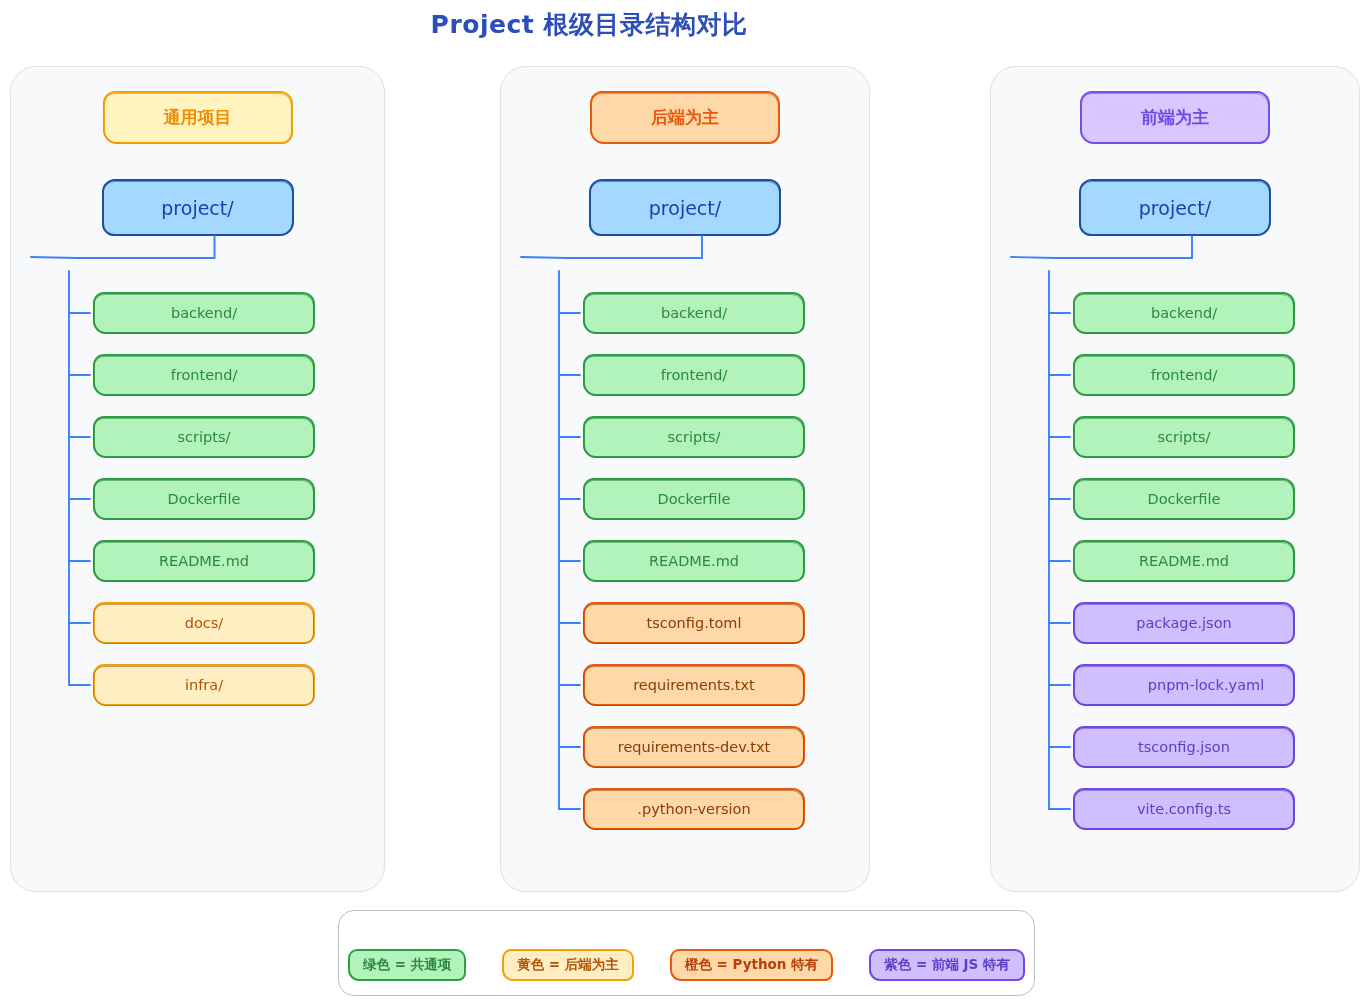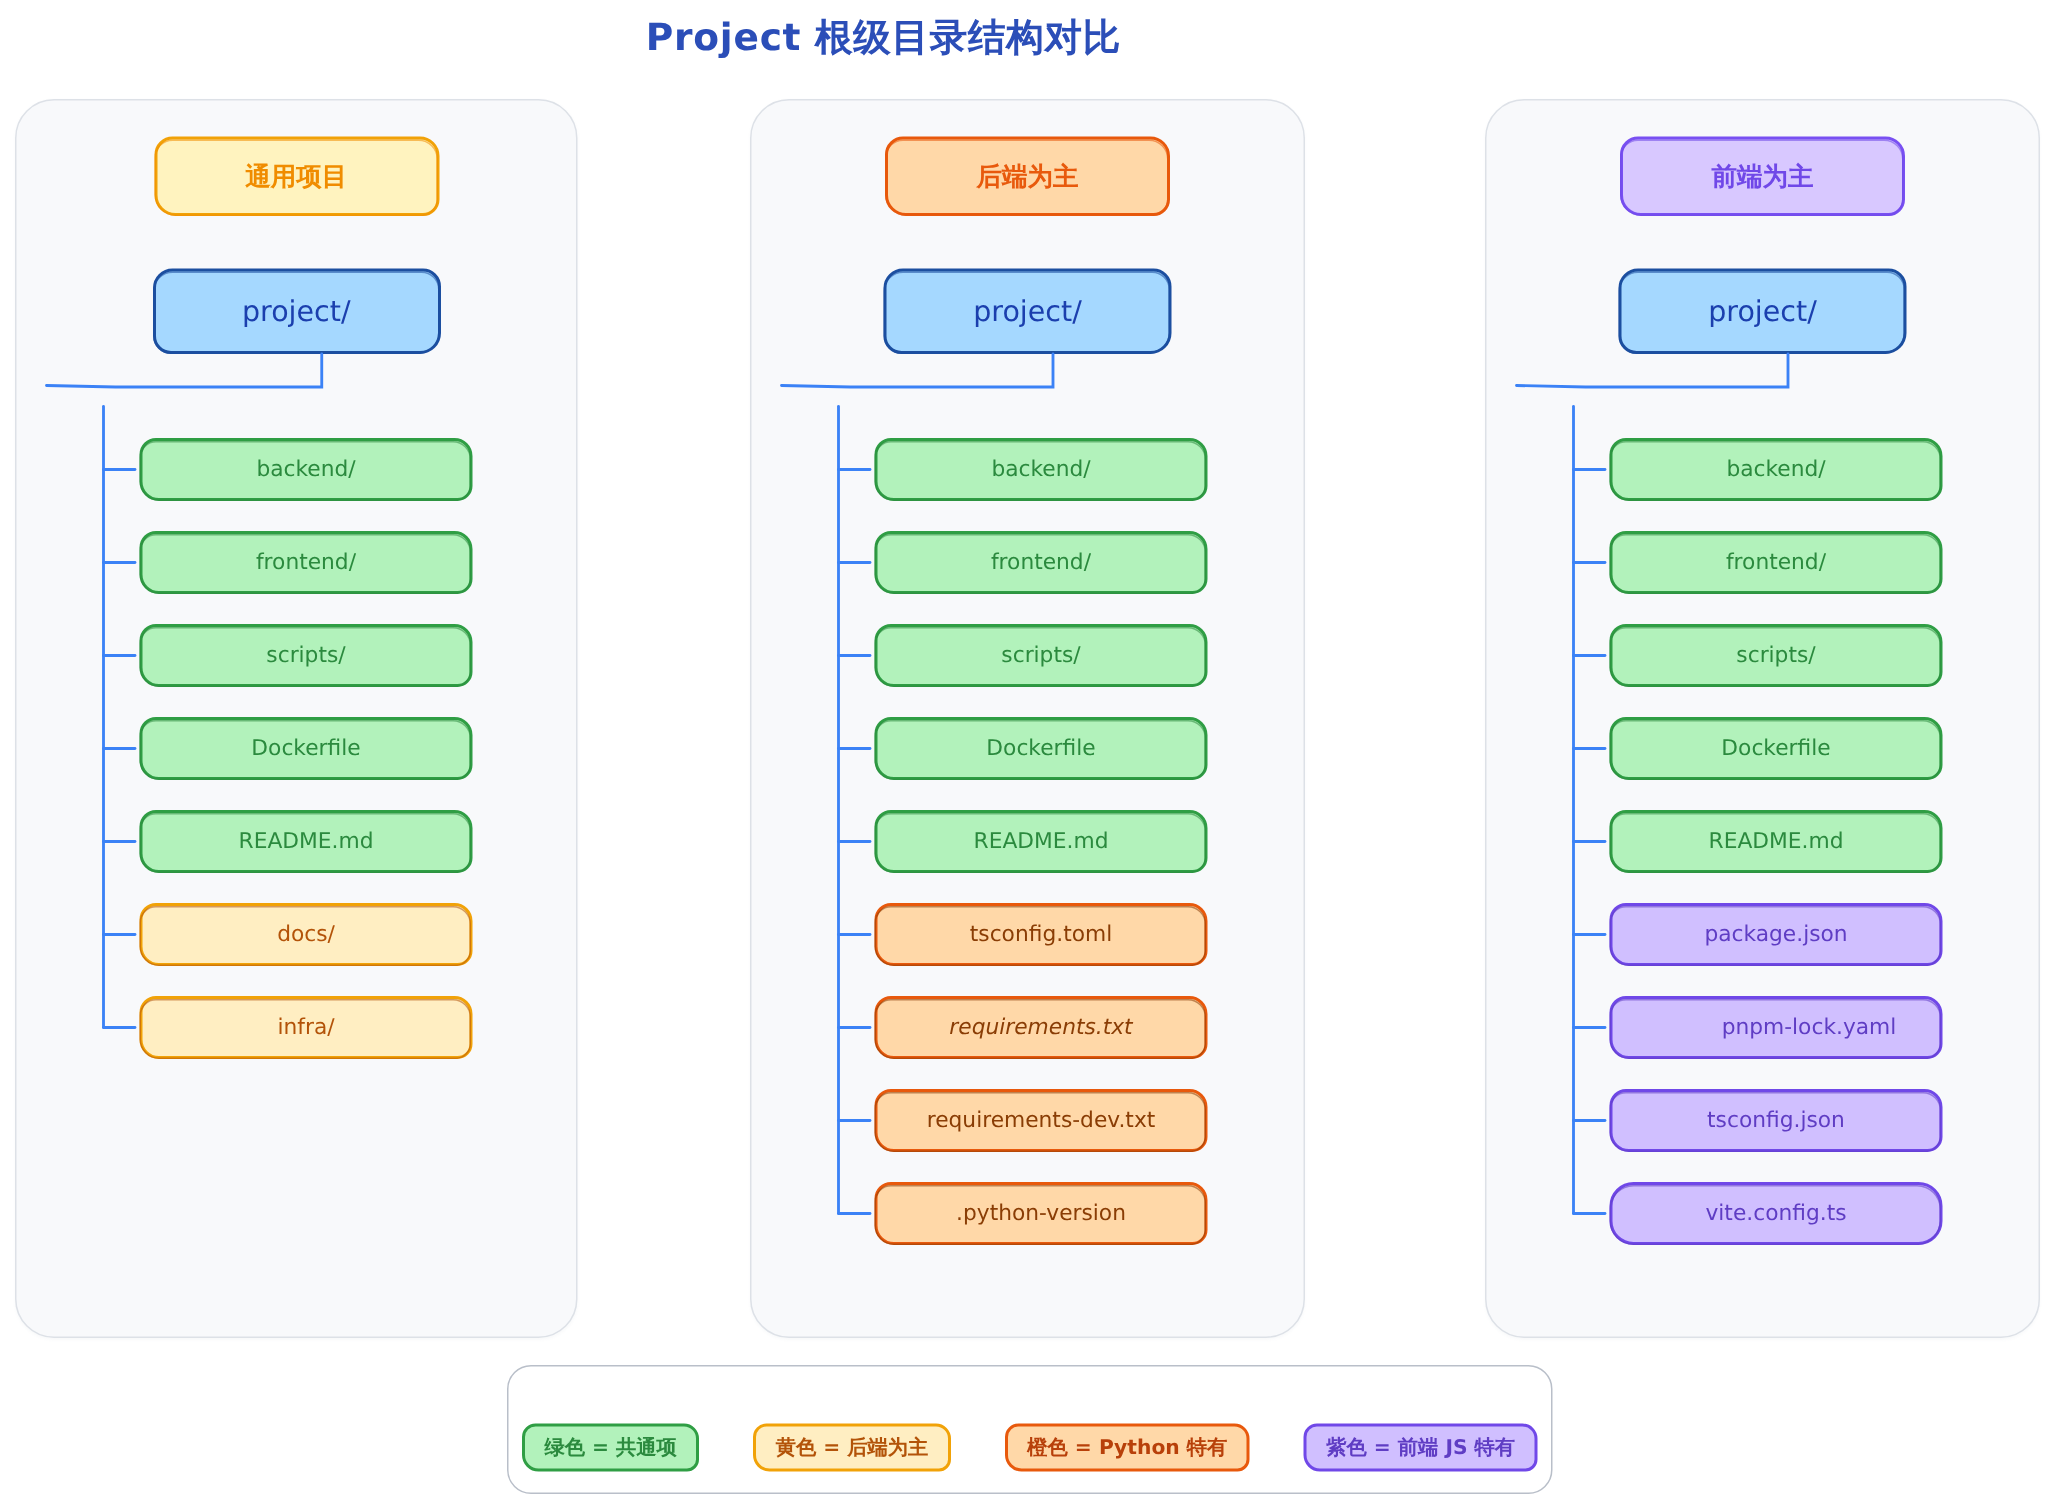--- a/index.html
+++ b/index.html
@@ -256,21 +256,21 @@
     </div>
     <div class="hbox node green" style="top: 411px;">
       <span class="lbl">Dockerfile</span>
     </div>
     <div class="hbox node green" style="top: 473px;">
       <span class="lbl">README.md</span>
     </div>
     <div class="hbox node orange" style="top: 535px;">
       <span class="lbl">tsconfig.toml</span>
     </div>
-    <div class="hbox node orange" style="top: 597px; font-style: italic;">
+    <div class="hbox node orange" style="top: 597px;">
       <span class="lbl">requirements.txt</span>
     </div>
     <div class="hbox node orange" style="top: 659px;">
       <span class="lbl">requirements-dev.txt</span>
     </div>
     <div class="hbox node orange" style="top: 721px;">
       <span class="lbl">.python-version</span>
     </div>
   </div>
 <div class="panel" id="panel-2">
@@ -310,21 +310,21 @@
     </div>
     <div class="hbox node purple" style="top: 535px;">
       <span class="lbl">package.json</span>
     </div>
     <div class="hbox node purple" style="top: 597px; padding-left: 44px;">
       <span class="lbl">pnpm-lock.yaml</span>
     </div>
     <div class="hbox node purple" style="top: 659px;">
       <span class="lbl">tsconfig.json</span>
     </div>
-    <div class="hbox node purple" style="top: 721px; border-radius: 16px;">
+    <div class="hbox node purple" style="top: 721px;">
       <span class="lbl">vite.config.ts</span>
     </div>
   </div>
 
 <div class="legend">
   <div class="legend-items" id="legend-items">
       <div class="chip green">
         <span>绿色 = 共通项</span>
       </div>
       <div class="chip yellow">

